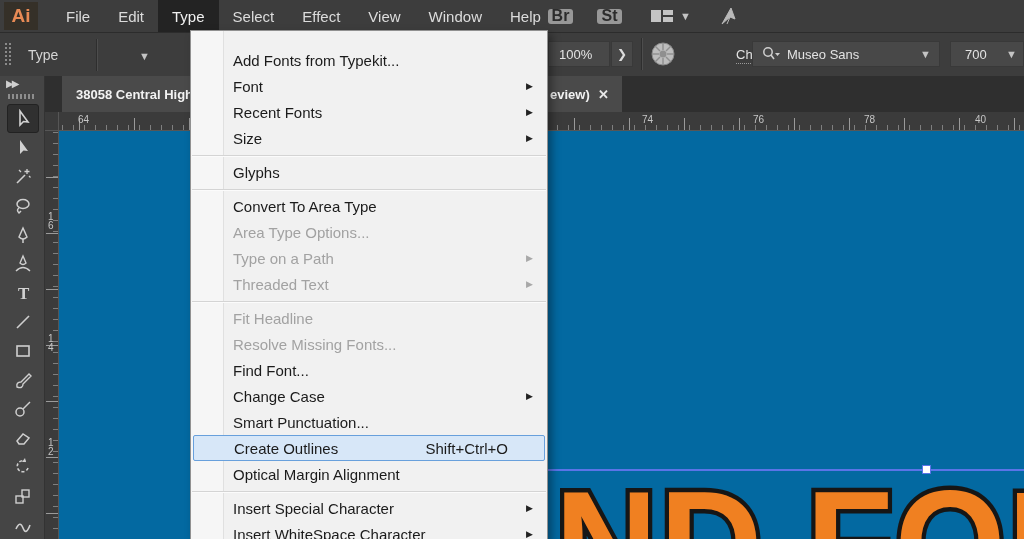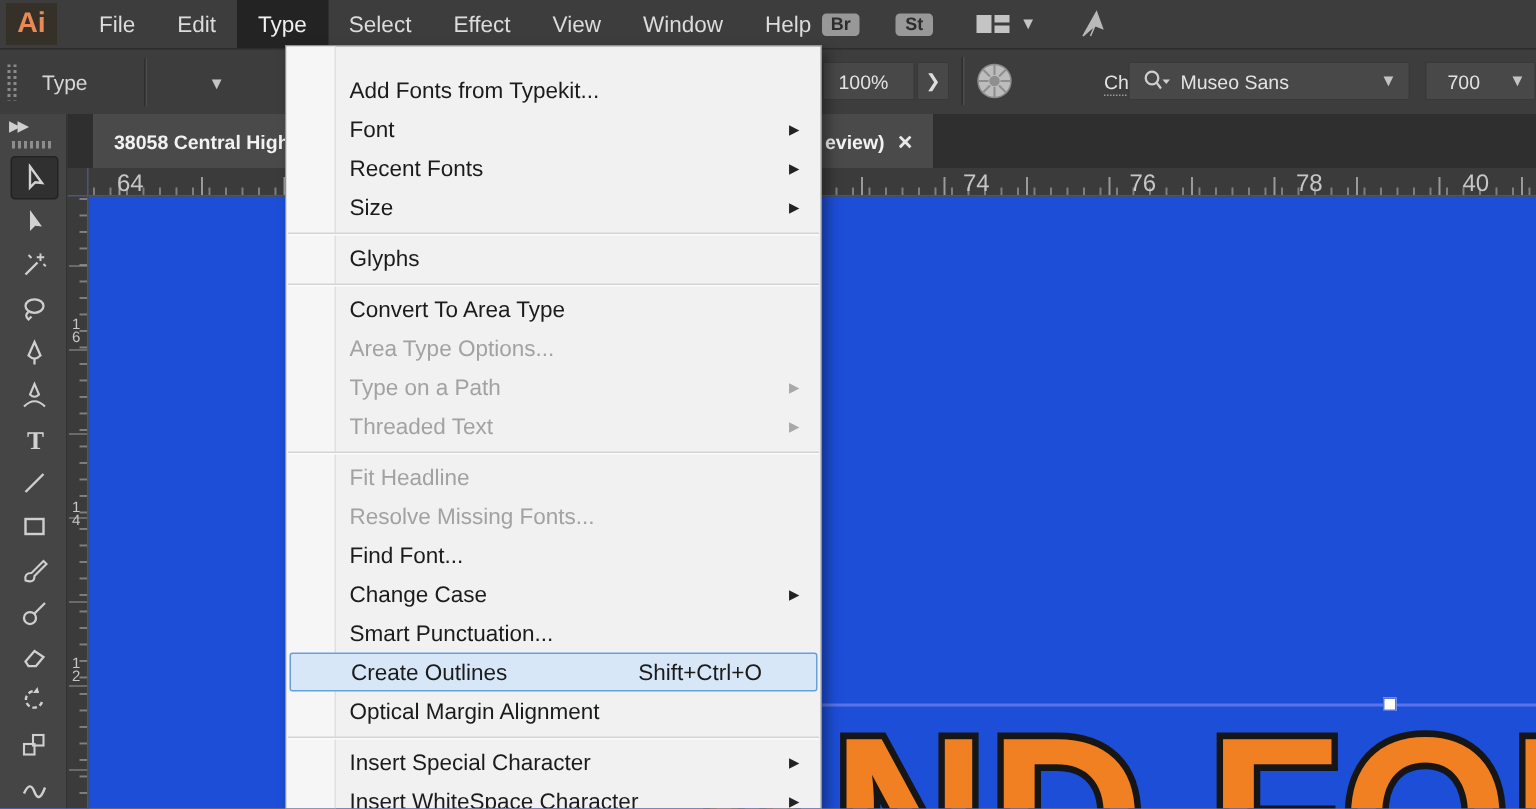--- a/index.html
+++ b/index.html
@@ -1,29 +1,29 @@
 <!DOCTYPE html>
 <html><head>
 <meta charset="utf-8">
 <style>
   html,body{margin:0;padding:0;background:#7c7c7c;}
   *{box-sizing:border-box;}
   .app{position:relative;width:1024px;height:539px;overflow:hidden;
-       font-family:"Liberation Sans",sans-serif;background:#1d4ed8;-webkit-font-smoothing:antialiased;}
+       font-family:"Liberation Sans",sans-serif;background:#0369a1;-webkit-font-smoothing:antialiased;}
 
   
   .menubar{position:absolute;left:0;top:0;width:1024px;height:32px;background:#3d3d3d;
            display:flex;align-items:center;z-index:40;}
   .logo{width:34px;height:28px;margin-left:4px;display:flex;align-items:center;justify-content:center;
         background:#353028;color:#e88a55;font-weight:bold;font-size:19px;}
   .mitems{display:flex;height:32px;margin-left:14px;}
   .mitem{padding:0 14px;display:flex;align-items:center;color:#dcdcdc;font-size:15px;cursor:default;}
   .mitem.active{background:#232323;color:#f0f0f0;}
   .bar-right{position:absolute;left:540px;top:0;height:32px;display:flex;align-items:center;gap:16px;}
-  .badge{width:25px;height:15px;border-radius:3px;background:#989898;color:#2d2d2d;font-size:12px;
+  .badge{width:25px;height:15px;border-radius:3px;background:#989898;color:#2d2d2d;font-size:16px;
          font-weight:bold;display:flex;align-items:center;justify-content:center;margin-left:8px;}
   .ws-icon{display:flex;align-items:center;gap:6px;margin-left:12px;}
   .chev{color:#c4c4c4;font-size:11px;}
 
   
   .controlbar{position:absolute;left:0;top:32px;width:1024px;height:44px;background:#3d3d3d;
               border-top:1px solid #2c2c2c;z-index:30;color:#dadada;}
   .grip-v{position:absolute;left:5px;top:10px;width:6px;height:24px;
           background:repeating-linear-gradient(#8a8a8a 0 2px,transparent 2px 4px) left/2px 100% repeat-y,
                      repeating-linear-gradient(#8a8a8a 0 2px,transparent 2px 4px) right/2px 100% repeat-y;}
@@ -51,21 +51,21 @@
   .tab-frag{position:absolute;left:488px;font-size:13px;font-weight:bold;color:#f2f2f2;}
   .tab-close{position:absolute;left:536px;font-size:13px;font-weight:bold;color:#e8e8e8;cursor:default;}
 
   
   .h-ruler{position:absolute;left:59px;top:112px;width:965px;height:19px;background:#3b3b3b;
            border-bottom:1px solid #565656;z-index:5;
            background-image:linear-gradient(90deg,#9a9a9a 1px,transparent 1px),
                             linear-gradient(90deg,#7f7f7f 1px,transparent 1px);
            background-size:55px 12px,11px 5px;background-repeat:repeat-x;
            background-position:left 20px bottom,left 3px bottom;}
-  .h-num{position:absolute;top:2px;font-size:16px;color:#c6c6c6;}
+  .h-num{position:absolute;top:2px;font-size:10px;color:#c6c6c6;}
   .ruler-corner{position:absolute;left:45px;top:112px;width:14px;height:19px;background:#3b3b3b;
                 border-right:1px solid #565656;border-bottom:1px solid #565656;z-index:6;}
   .v-ruler{position:absolute;left:45px;top:131px;width:14px;height:408px;background:#3b3b3b;
            border-right:1px solid #565656;z-index:5;
            background-image:linear-gradient(#9a9a9a 1px,transparent 1px),
                             linear-gradient(#7f7f7f 1px,transparent 1px);
            background-size:12px 56px,5px 11px;background-repeat:repeat-y;
            background-position:right -10px,right 1px;}
   .v-num{position:absolute;left:3px;font-size:10px;line-height:9px;color:#c6c6c6;text-align:center;}
 

